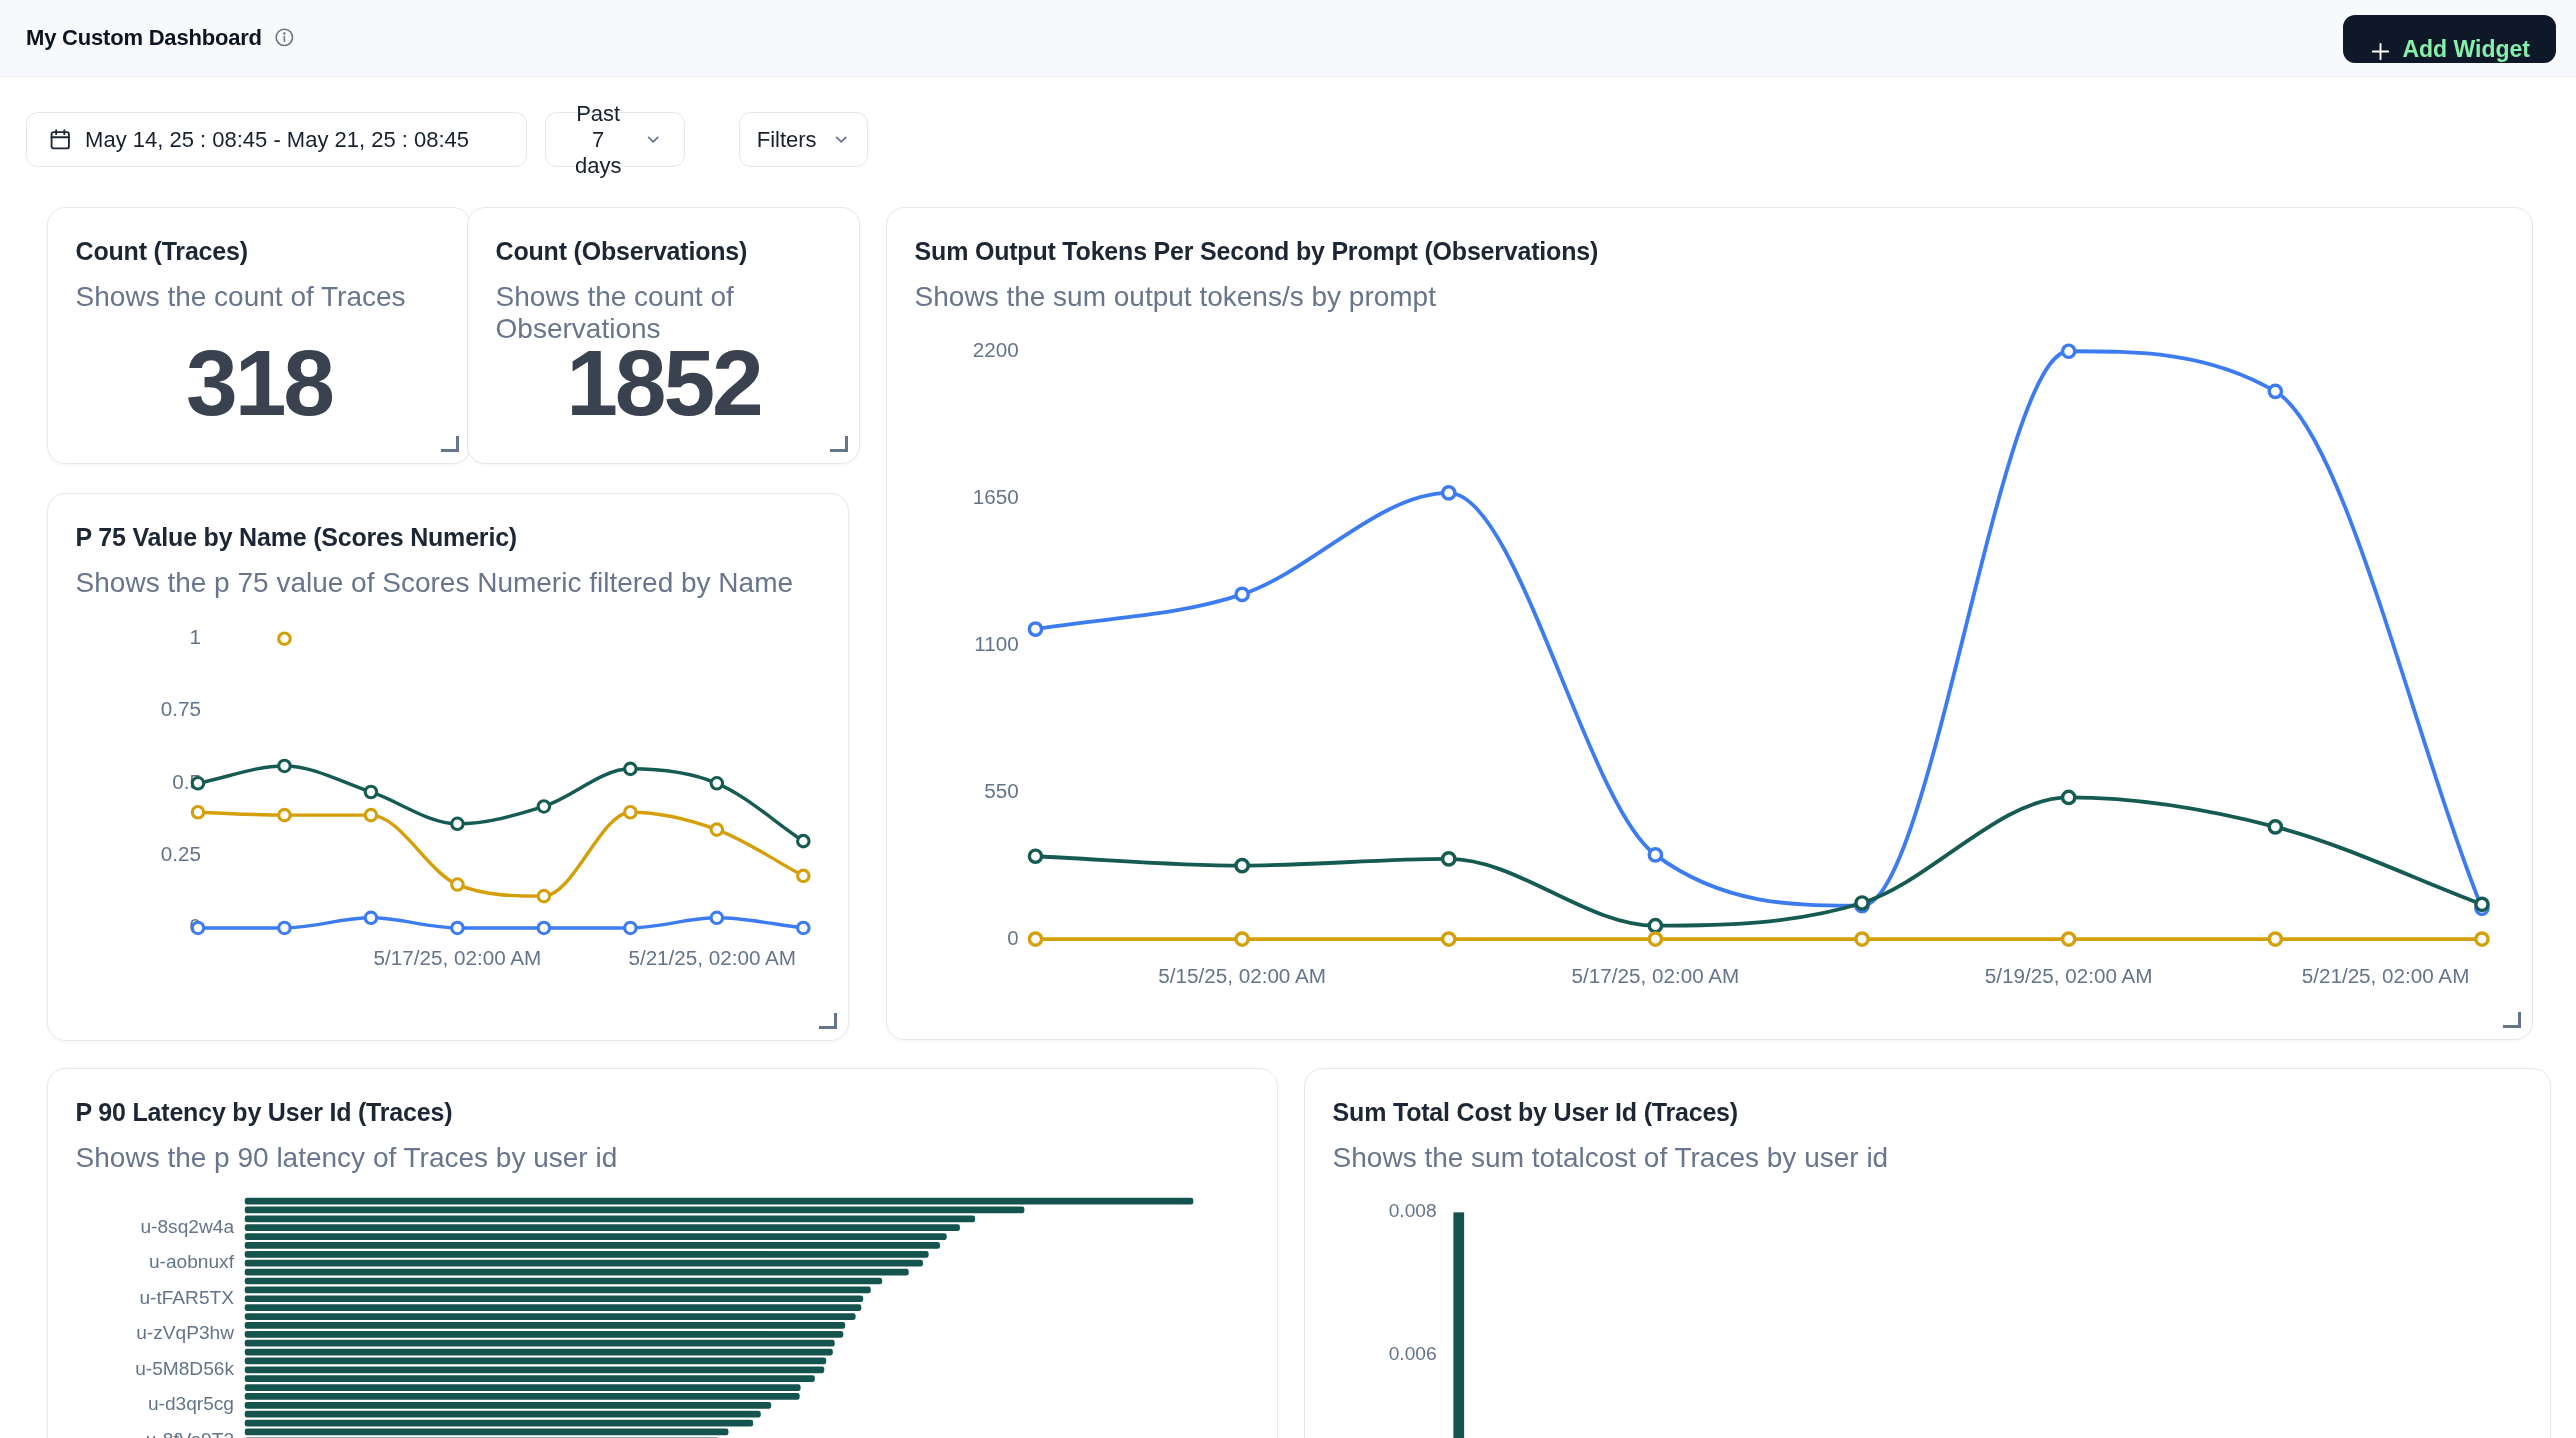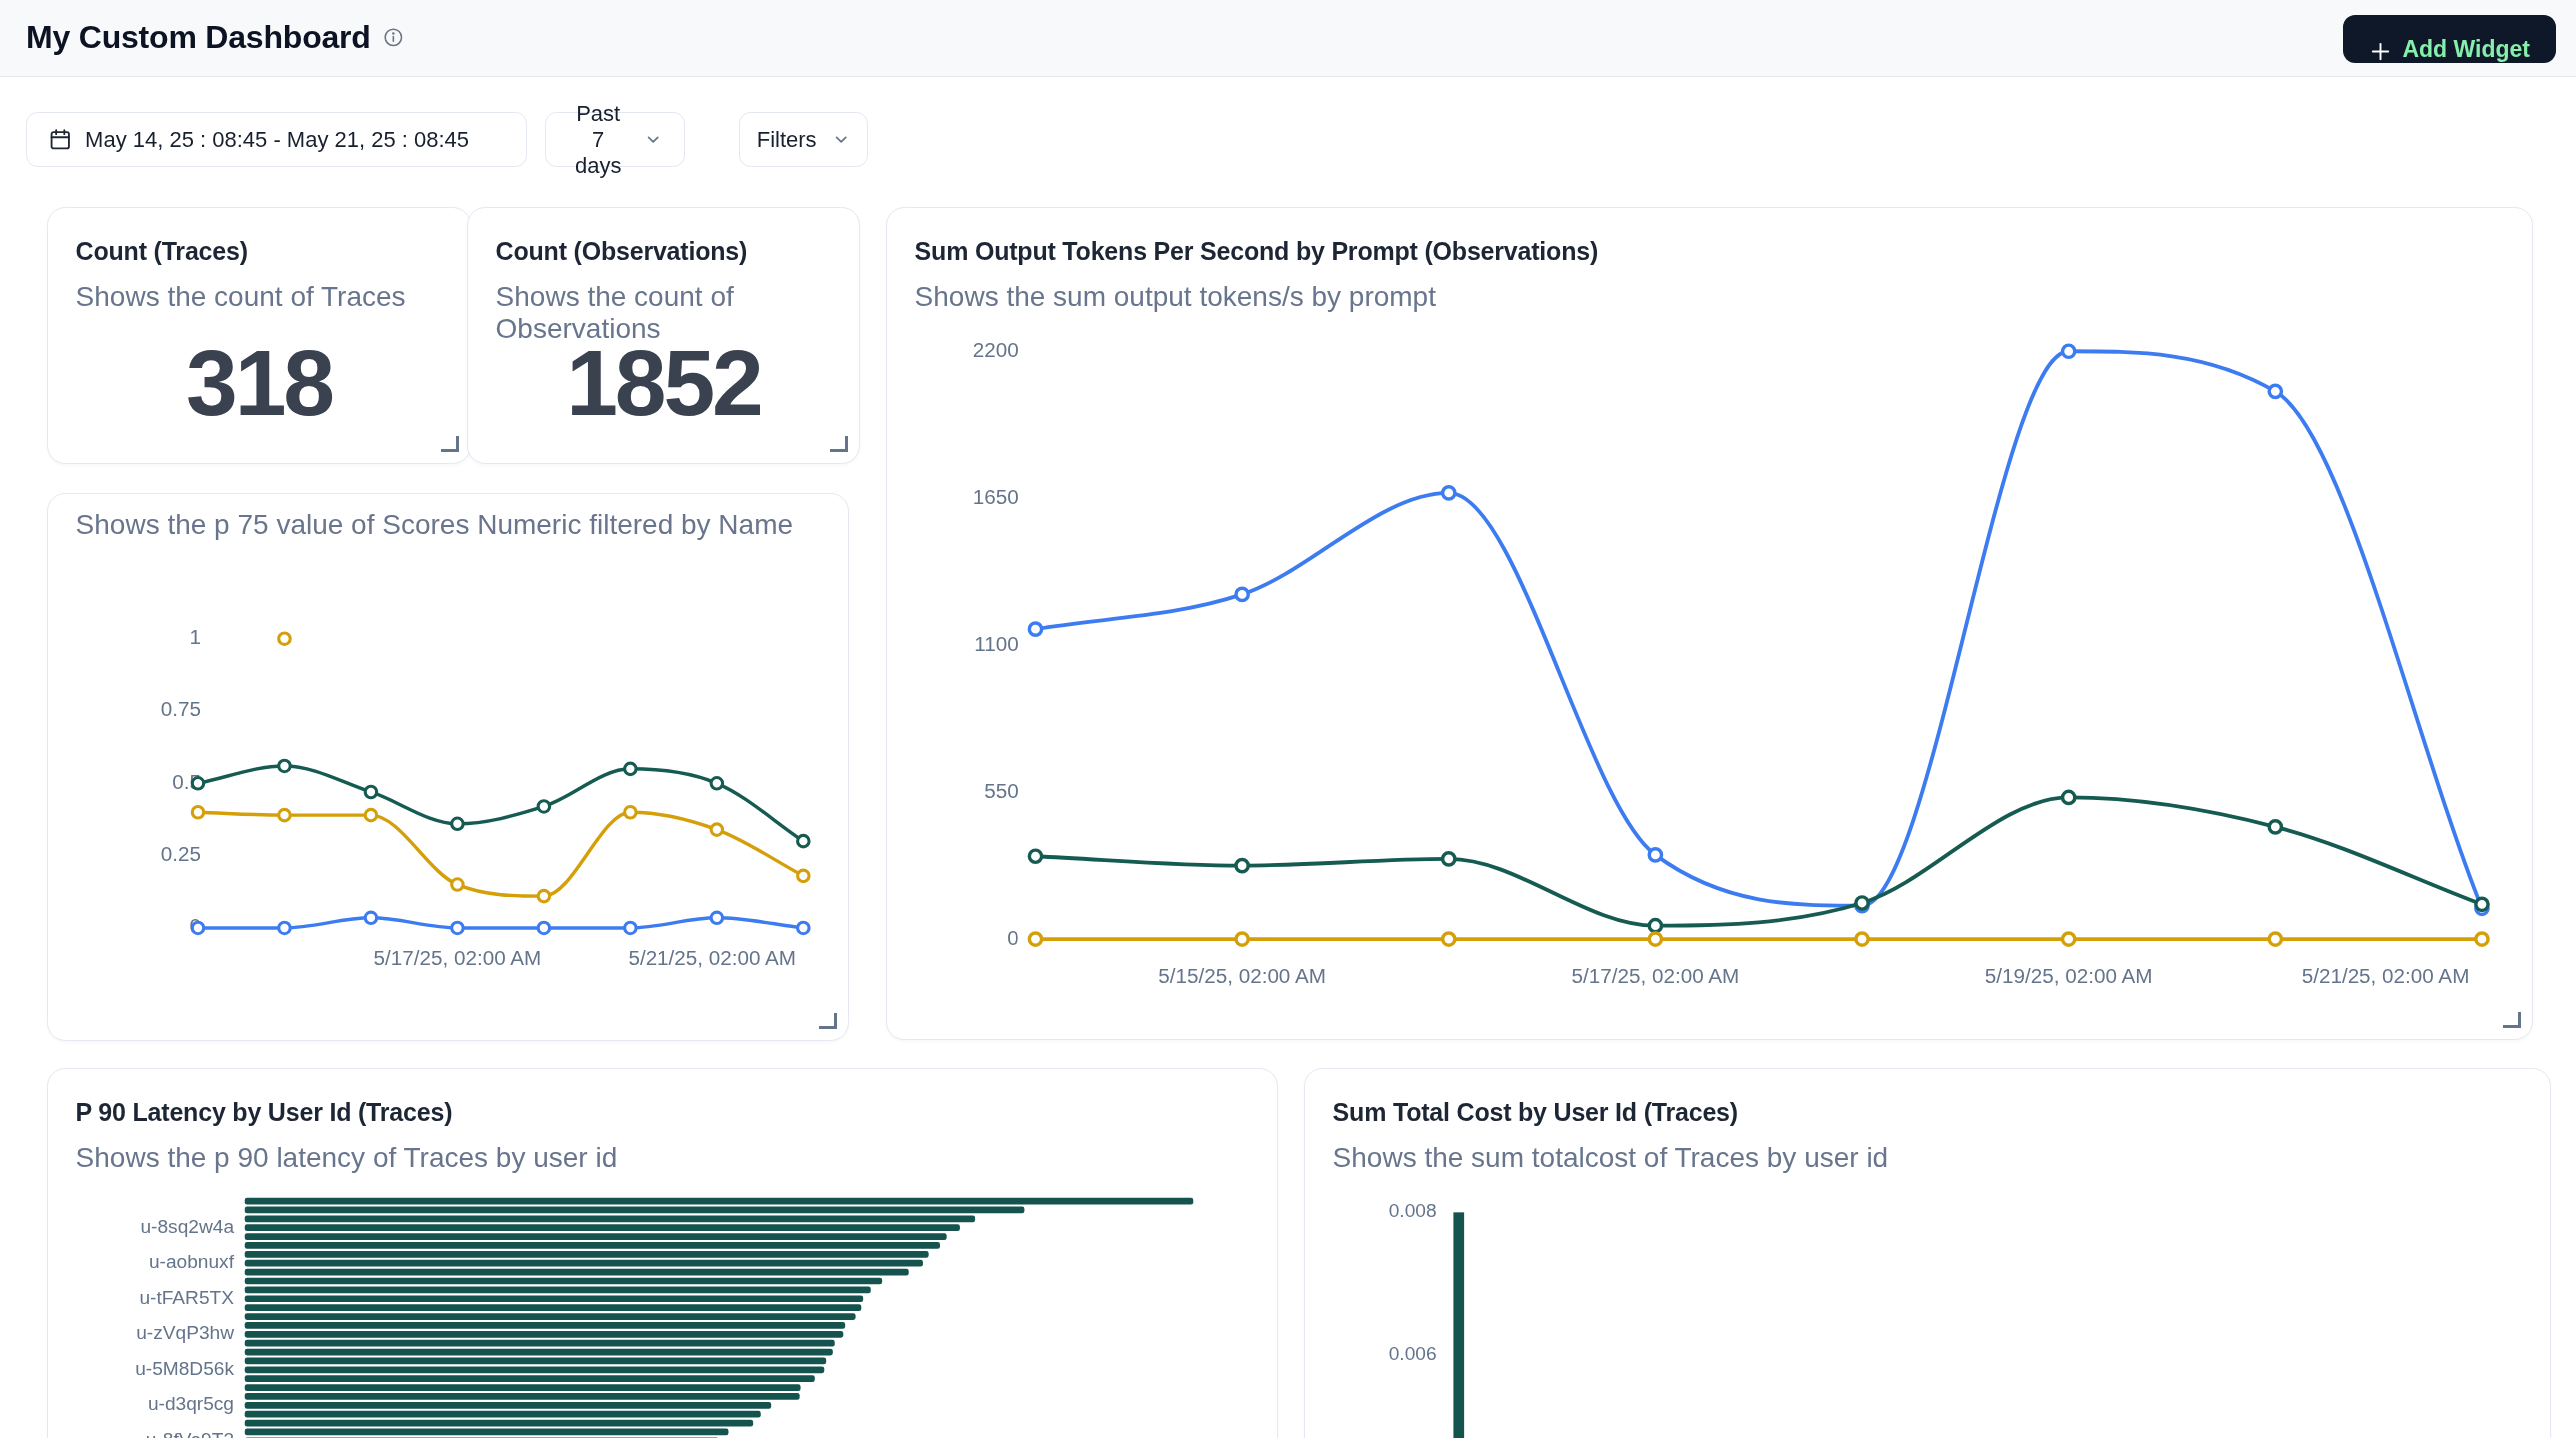--- a/index.html
+++ b/index.html
@@ -9,21 +9,21 @@
     font-family:"Liberation Sans",sans-serif;
     -webkit-font-smoothing:antialiased;
   }
   
   .topbar{
     position:absolute;left:0;top:0;width:100%;height:77px;
     background:#f8f9fb;border-bottom:1.5px solid #e8eaf1;
     box-sizing:border-box;
   }
   .title-row{position:absolute;left:26px;top:0;height:75px;display:flex;align-items:center;gap:12.2px;}
-  .page-title{font-size:32px;font-weight:700;color:#0c1322;margin:0;letter-spacing:-0.2px;}
+  .page-title{font-size:22px;font-weight:700;color:#0c1322;margin:0;letter-spacing:-0.2px;}
   .icon{display:inline-flex;align-items:center;justify-content:center;}
   .add-widget-btn{
     position:absolute;right:20px;top:14.5px;height:48px;
     background:#0e1828;color:#86efac;border:none;border-radius:12.2px;
     font-family:inherit;font-size:23px;font-weight:600;
     display:flex;align-items:flex-end;gap:10.7px;padding:0 26px;cursor:pointer;
   }
   
   .filterbar{position:absolute;left:0;top:77px;width:100%;height:92px;padding-left:32px;}
   .fbtn{
@@ -167,20 +167,21 @@
       <circle cx="1004" cy="955" r="8" fill="#ffffff" stroke="#d49f08" stroke-width="4.5"></circle>
       <circle cx="1274" cy="955" r="8" fill="#ffffff" stroke="#d49f08" stroke-width="4.5"></circle>
       <circle cx="1544" cy="955" r="8" fill="#ffffff" stroke="#d49f08" stroke-width="4.5"></circle>
       <circle cx="1814" cy="955" r="8" fill="#ffffff" stroke="#d49f08" stroke-width="4.5"></circle>
       <circle cx="2084" cy="955" r="8" fill="#ffffff" stroke="#d49f08" stroke-width="4.5"></circle>
     </svg>
   <div class="resize-handle"></div>
 </section>
 
 <section class="card" id="card-p75">
+  <h2>P 75 Value by Name (Scores Numeric)</h2>
   <p class="subtitle">Shows the p 75 value of Scores Numeric filtered by Name</p>
   <svg class="chart" id="chart-p75" width="802" height="548" viewBox="0 0 1048 716">
       <text x="200" y="567" text-anchor="end" dominant-baseline="middle" font-size="27" fill="#64748b">0</text>
       <text x="200" y="472.5" text-anchor="end" dominant-baseline="middle" font-size="27" fill="#64748b">0.25</text>
       <text x="200" y="378" text-anchor="end" dominant-baseline="middle" font-size="27" fill="#64748b">0.5</text>
       <text x="200" y="283.5" text-anchor="end" dominant-baseline="middle" font-size="27" fill="#64748b">0.75</text>
       <text x="200" y="189" text-anchor="end" dominant-baseline="middle" font-size="27" fill="#64748b">1</text>
       <text x="535" y="616" text-anchor="middle" font-size="27" fill="#64748b">5/17/25, 02:00 AM</text>
       <text x="868" y="616" text-anchor="middle" font-size="27" fill="#64748b">5/21/25, 02:00 AM</text>
       <path d="M196,378 C233.66666666666666,370.44 271.3333333333333,355.32 309,355.32 C346.6666666666667,355.32 384.3333333333333,376.74 422,389.34000000000003 C459.6666666666667,401.94000000000005 497.3333333333333,430.92 535,430.92 C572.6666666666666,430.92 610.3333333333334,420.21000000000004 648,408.24 C685.6666666666666,396.27 723.3333333333334,359.1 761,359.1 C798.6666666666666,359.1 836.3333333333334,362.25 874,378 C911.6666666666666,393.75 949.3333333333334,428.40000000000003 987,453.6" fill="none" stroke="#155b51" stroke-width="4.5" stroke-linecap="round"></path>

